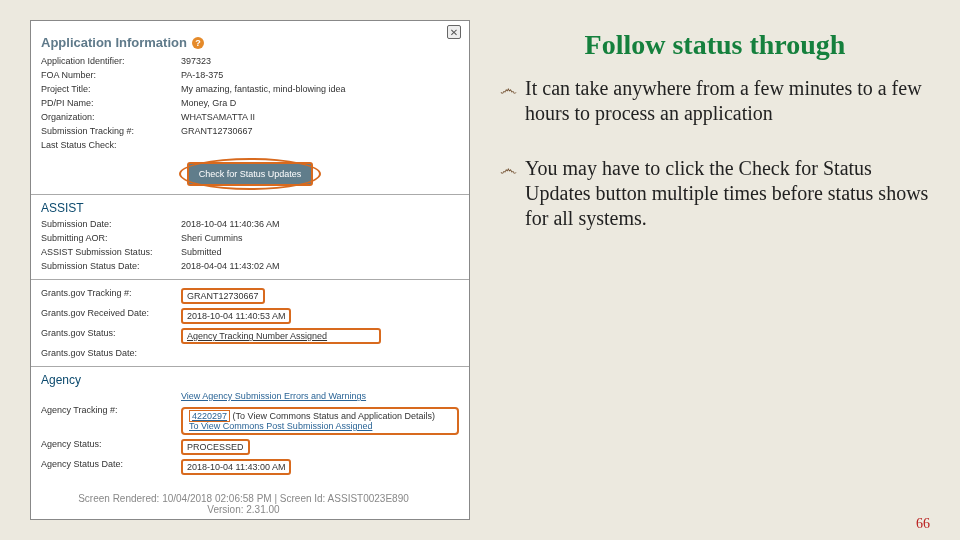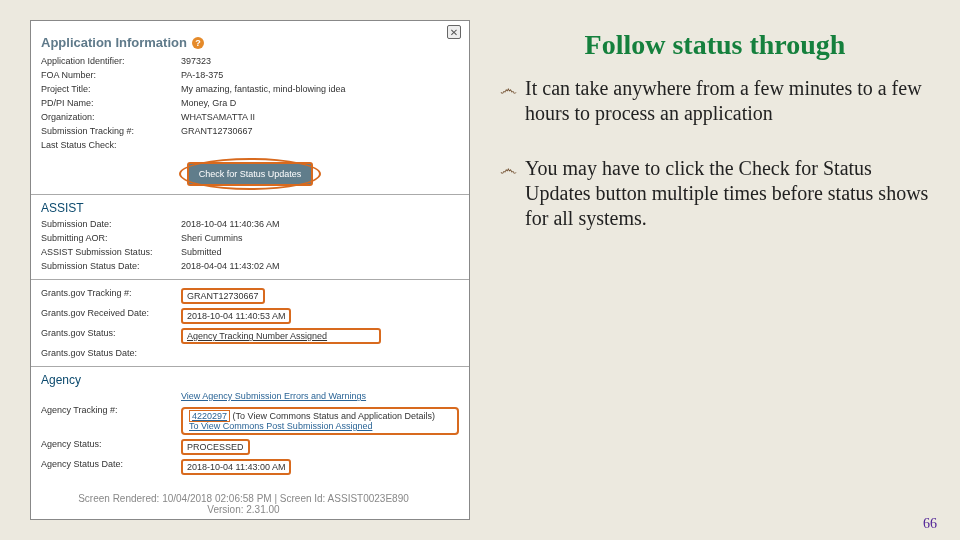--- a/index.html
+++ b/index.html
@@ -84,22 +84,22 @@
   .bullet {
     display: flex; gap: 8px; margin-bottom: 30px;
     font-size: 20px; color: #222;
   }
   .bullet .swirl {
     flex: 0 0 auto; font-size: 18px; color: #6d4a2a;
     line-height: 1.3; padding-top: 2px;
   }
   .bullet .txt { line-height: 1.25; }
   .pagenum {
-    position: absolute; right: 23px; bottom: 8px;
-    color: #4c1d95; font-size: 14px;
+    position: absolute; right: 30px; bottom: 8px;
+    color: #b91c1c; font-size: 14px;
   }
 </style>
 </head>
 <body>
 
 <div class="slide">
   <div class="left-col">
     <div class="panel">
       <div class="close-btn">✕</div>
 

